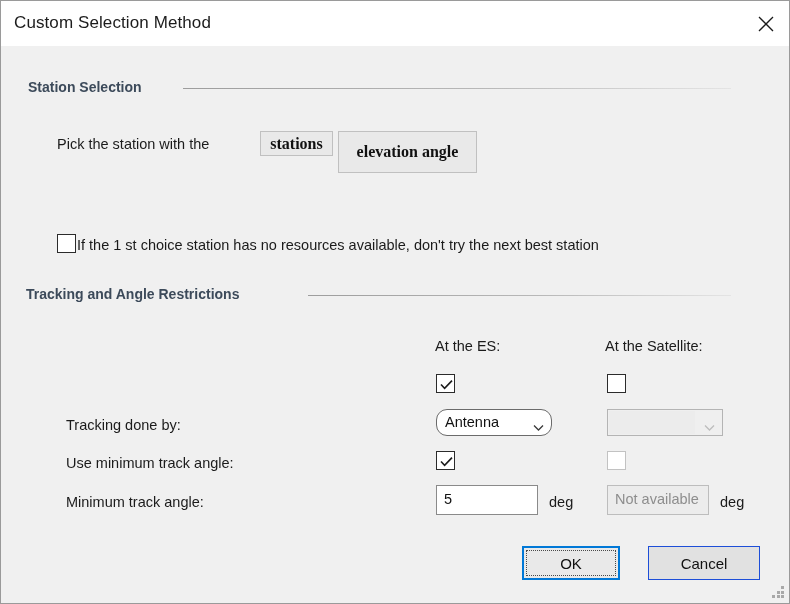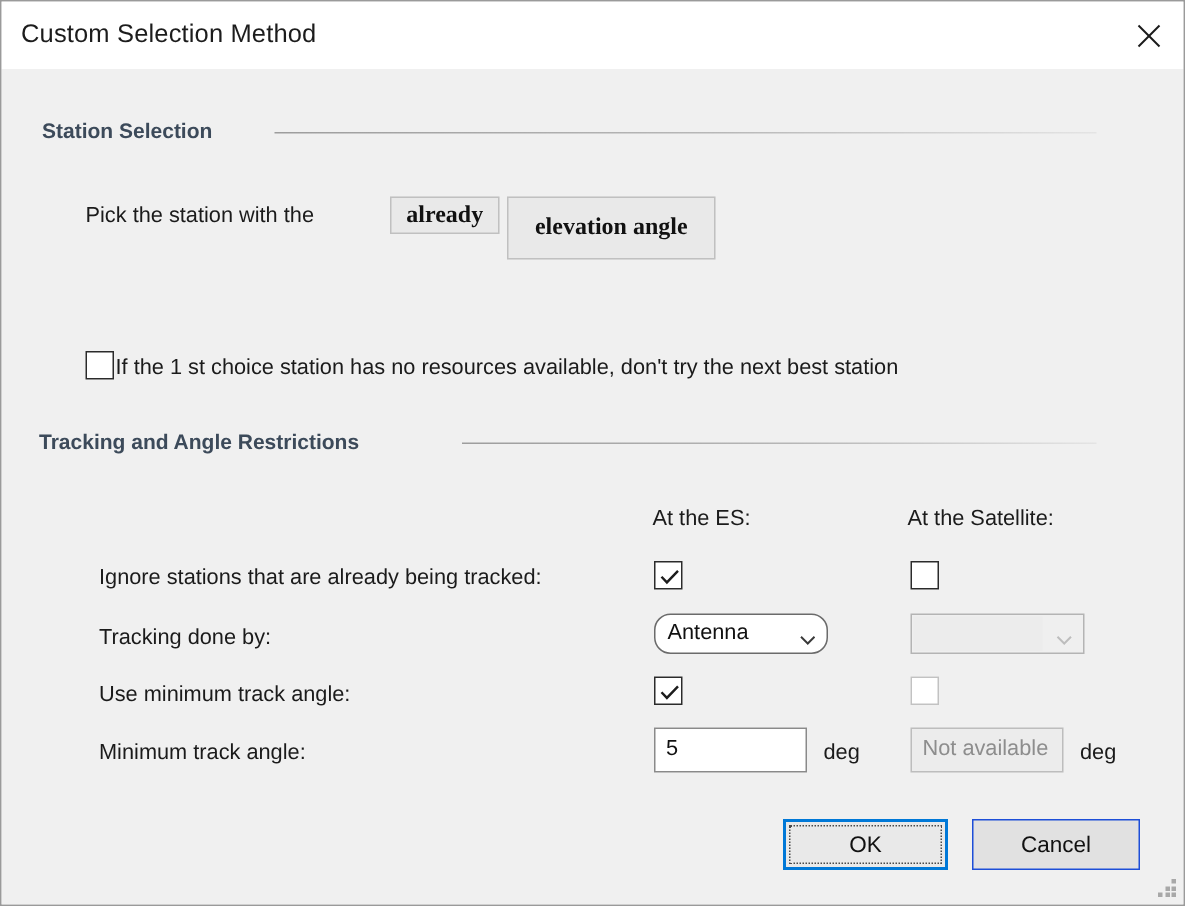--- a/index.html
+++ b/index.html
@@ -239,33 +239,32 @@
     </div>
   </div>
 
   <div class="body-area">
 
     <div class="group-header" style="left:27px; top:33px;">Station Selection</div>
     <div class="group-rule" style="left:182px; top:42px; width:548px;"></div>
 
     <div class="lbl" style="left:56px; top:90px;">Pick the station with the</div>
 
-    <div class="chip" style="left:259px; top:85px; width:73px; height:25px;">already</div>
+    <div class="chip" style="left:259px; top:85px; width:73px; height:25px;">stations</div>
     <div class="chip" style="left:337px; top:85px; width:139px; height:42px;">elevation angle</div>
 
     <div class="cbox" style="left:56px; top:188px;"></div>
     <div class="lbl" style="left:76px; top:191px;">If the 1 st choice station has no resources available, don't try the next best station</div>
 
     <div class="group-header" style="left:25px; top:240px;">Tracking and Angle Restrictions</div>
     <div class="group-rule" style="left:307px; top:249px; width:423px;"></div>
 
     <div class="lbl" style="left:434px; top:292px;">At the ES:</div>
     <div class="lbl" style="left:604px; top:292px;">At the Satellite:</div>
 
-    <div class="lbl" style="left:65px; top:331px;">Ignore stations that are already being tracked:</div>
     <div class="cbox" style="left:435px; top:328px;">
       <span>
         <svg width="17" height="17" viewBox="0 0 17 17">
           <polyline points="3,8.5 6.6,12.3 14,4.6" fill="none" stroke="#1c1c1c" stroke-width="1.6"></polyline>
         </svg>
       </span>
     </div>
     <div class="cbox" style="left:606px; top:328px;"></div>
 
     <div class="lbl" style="left:65px; top:371px;">Tracking done by:</div>
@@ -301,21 +300,21 @@
     <div class="tinput" style="left:435px; top:439px; width:102px;">
       <span class="val">5</span>
     </div>
     <div class="lbl" style="left:548px; top:448px;">deg</div>
 
     <div class="tinput disabled" style="left:606px; top:439px; width:102px;">
       <span class="val">Not available</span>
     </div>
     <div class="lbl" style="left:719px; top:448px;">deg</div>
 
-    <div class="btn default" style="left:521px; top:500px; width:110px;">
+    <div class="btn default" style="left:521px; top:500px; width:98px;">
       <span class="focus-ring"></span>
       <span>OK</span>
     </div>
     <div class="btn" style="left:647px; top:500px; width:112px;">
       <span>Cancel</span>
     </div>
 
     <div class="grip">
       <i style="left:9px; top:0px;"></i>
       <i style="left:4.5px; top:4.5px;"></i>

